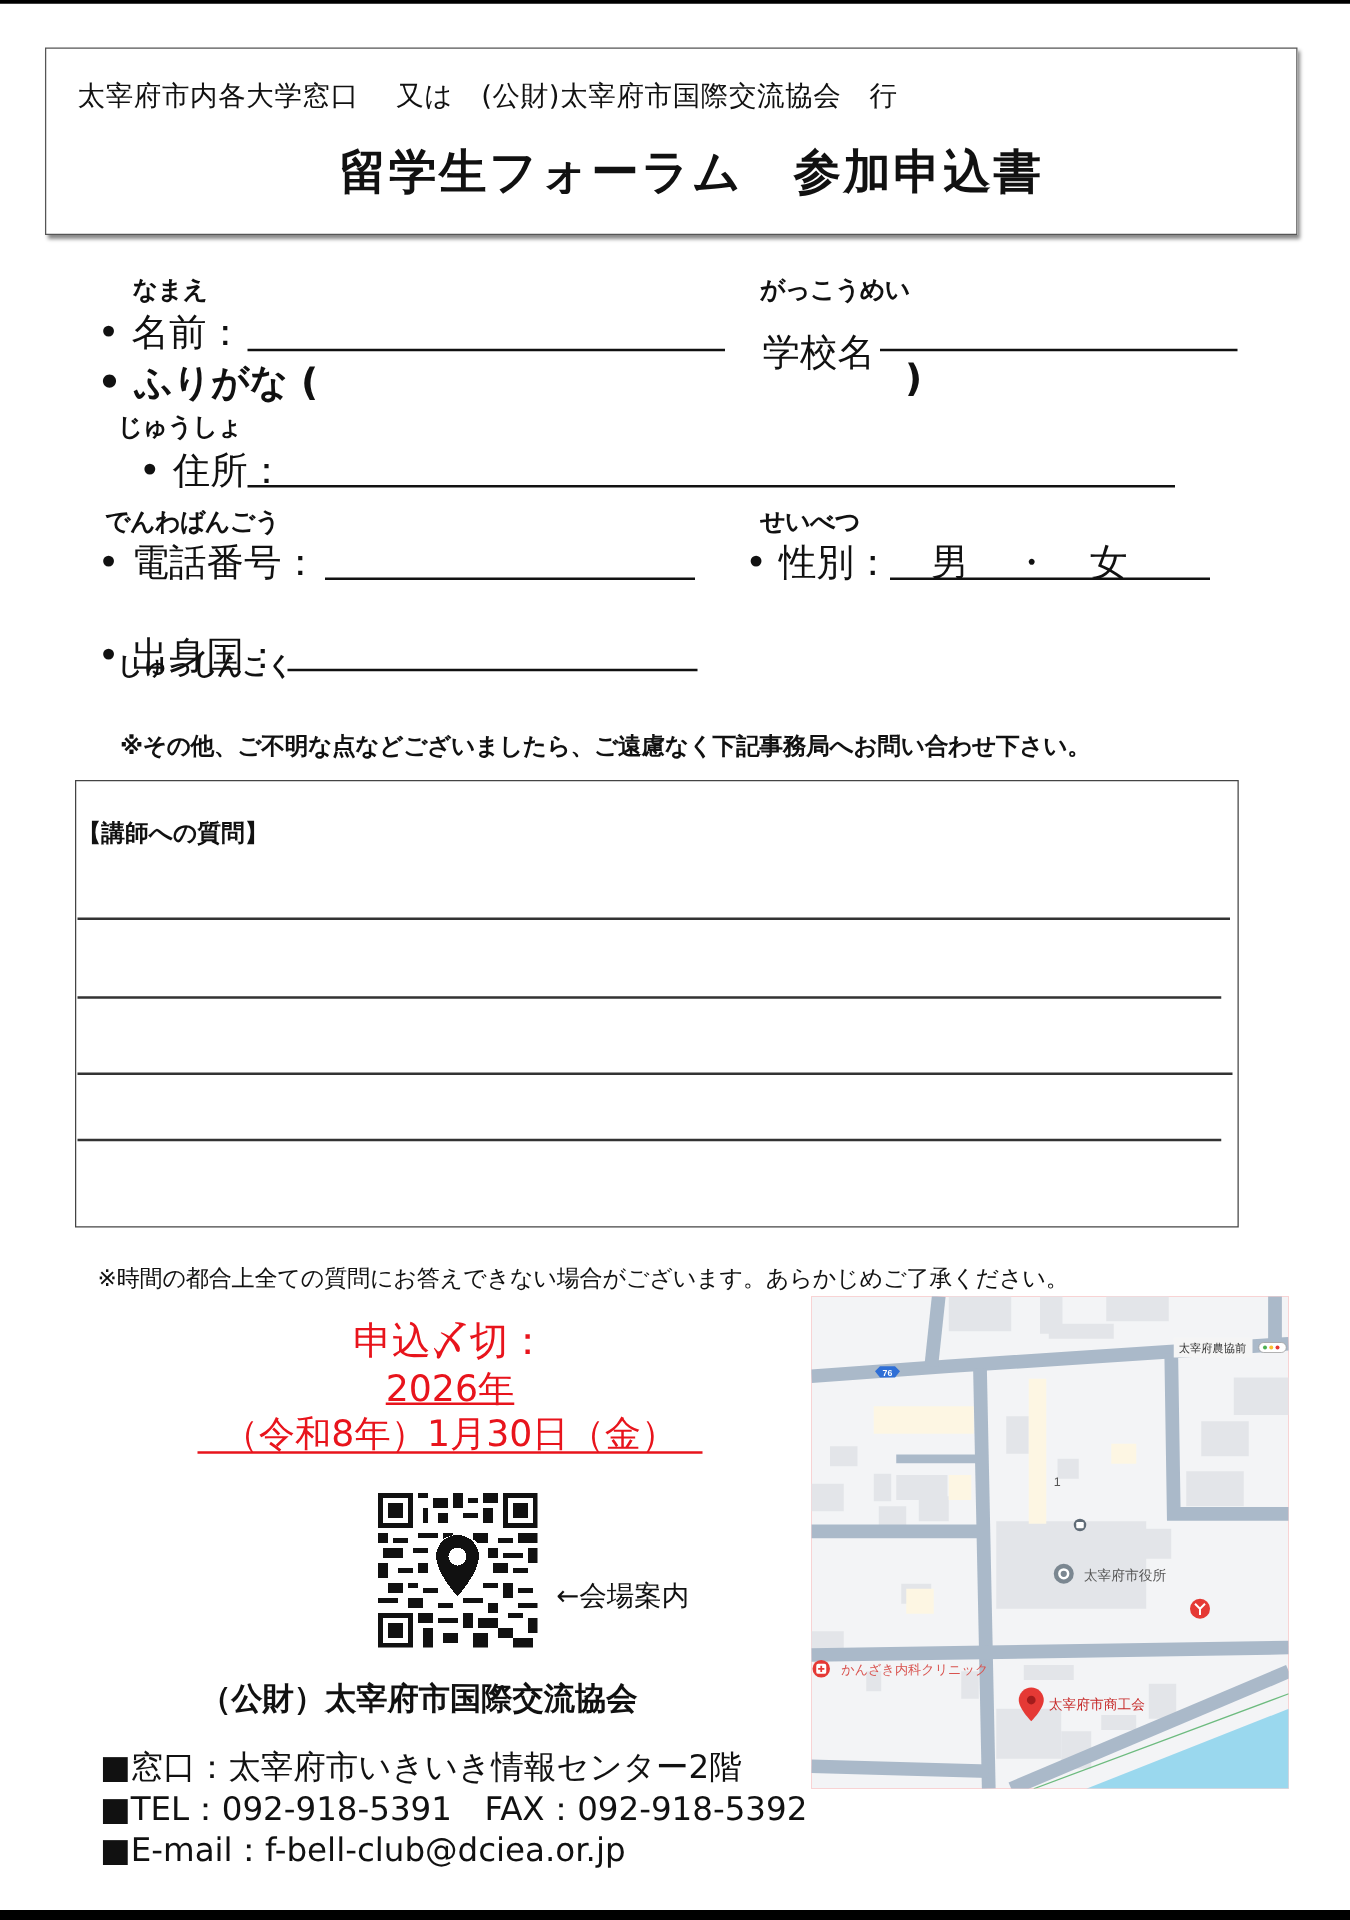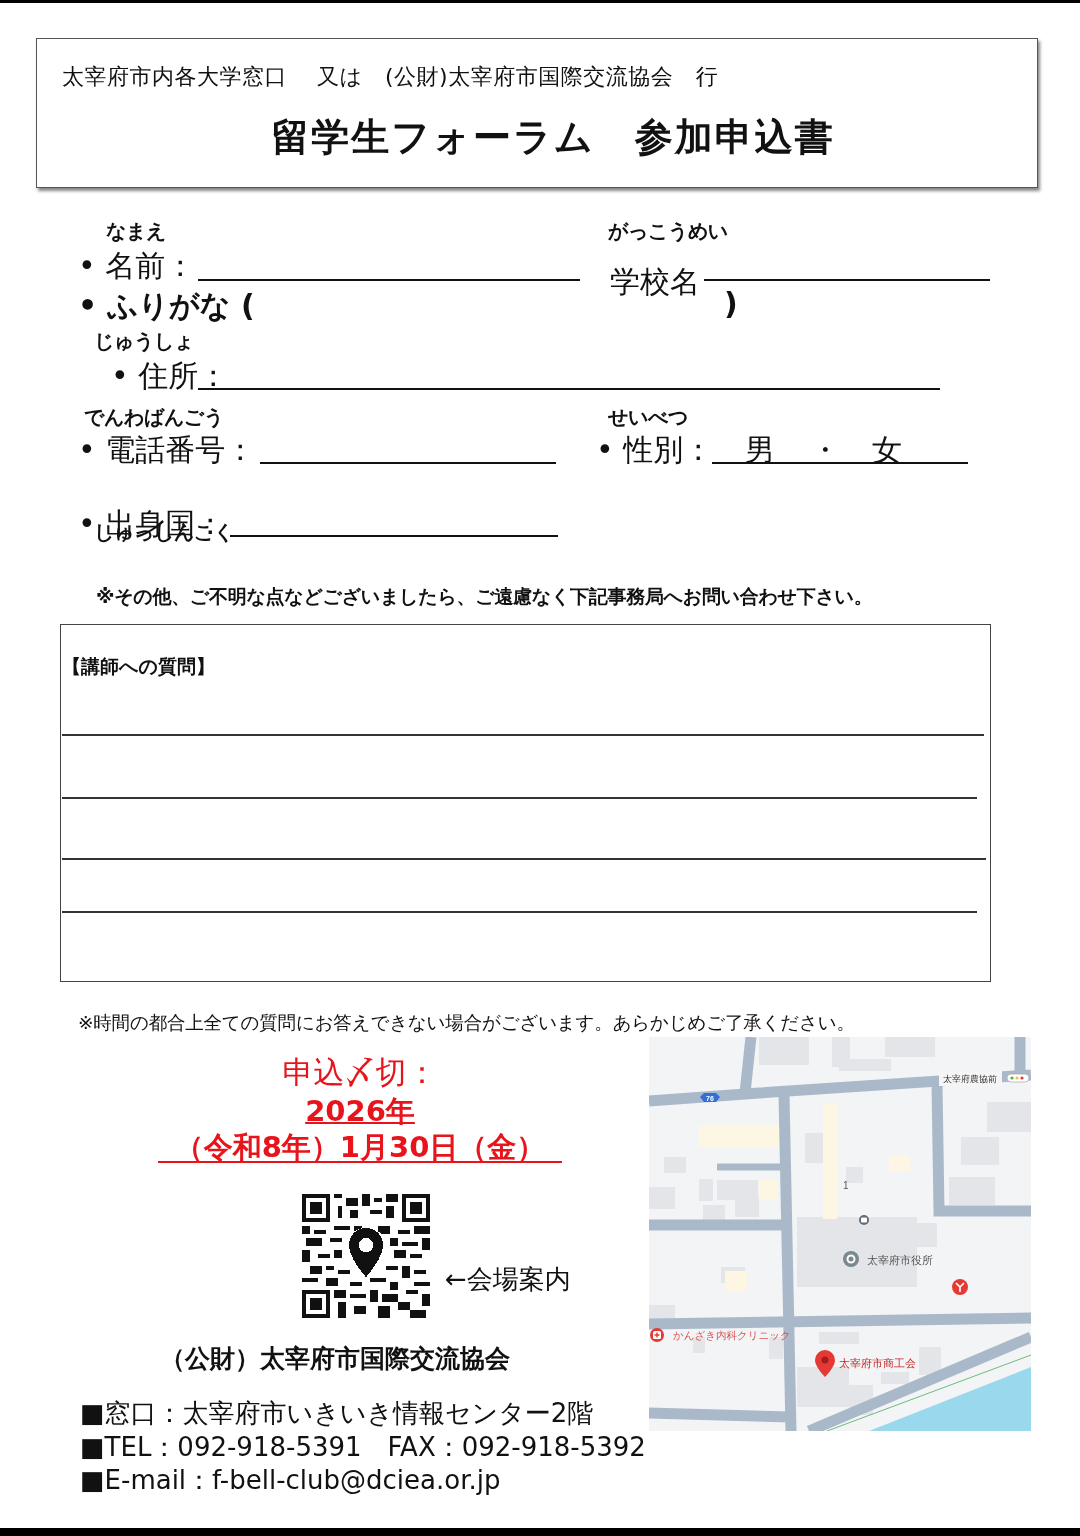--- a/index.html
+++ b/index.html
@@ -16,23 +16,23 @@
   .ruby { font-size:20px; font-weight:bold; letter-spacing:-0.5px; }
   .label { font-size:30px; font-weight:bold; white-space:nowrap; }
   .label.normal { font-weight:normal; }
   .line { position:absolute; height:2px; background:#111; }
   .note { font-size:19px; font-weight:bold; white-space:nowrap; letter-spacing:-0.3px; }
   .qbox { left:60px; top:624px; width:931px; height:358px; border:1.5px solid #444; box-sizing:border-box; }
   .qtitle { left:62px; top:654px; font-size:19px; font-weight:bold; }
   .qline { position:absolute; left:62px; height:2px; background:#333; }
   .note2 { left:78px; top:1010px; font-size:18.5px; white-space:nowrap; letter-spacing:-0.2px; }
   .red { color:#e8141c; }
-  .deadline { left:150px; width:420px; text-align:center; font-weight:bold; }
+  .deadline { left:150px; width:420px; text-align:center; font-weight:normal; }
   .qr { left:302px; top:1194px; width:128px; height:124px; }
-  .venue { left:445px; top:1262px; font-size:26px; }
+  .venue { left:445px; top:1262px; font-size:22px; }
   .org { left:160px; top:1342px; font-size:25px; font-weight:bold; }
   .contact { left:80px; font-size:26px; white-space:nowrap; }
   .map { left:649px; top:1037px; width:382px; height:394px; background:#fca5a5; overflow:hidden; }
 </style>
 </head>
 <body>
 
 <div class="topbar"></div>
 
 <div class="abs header-box"></div>

